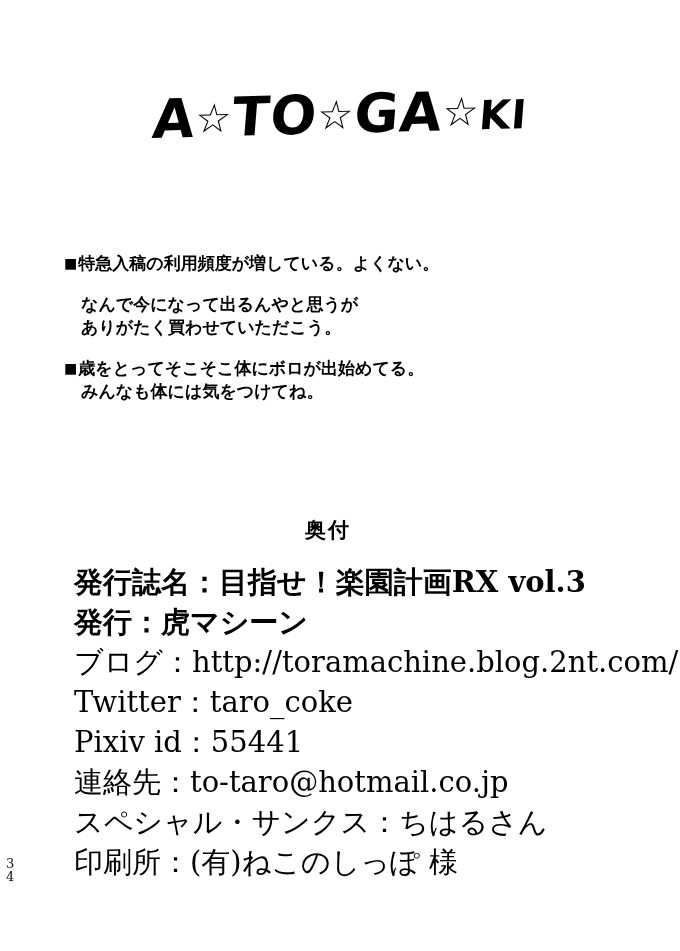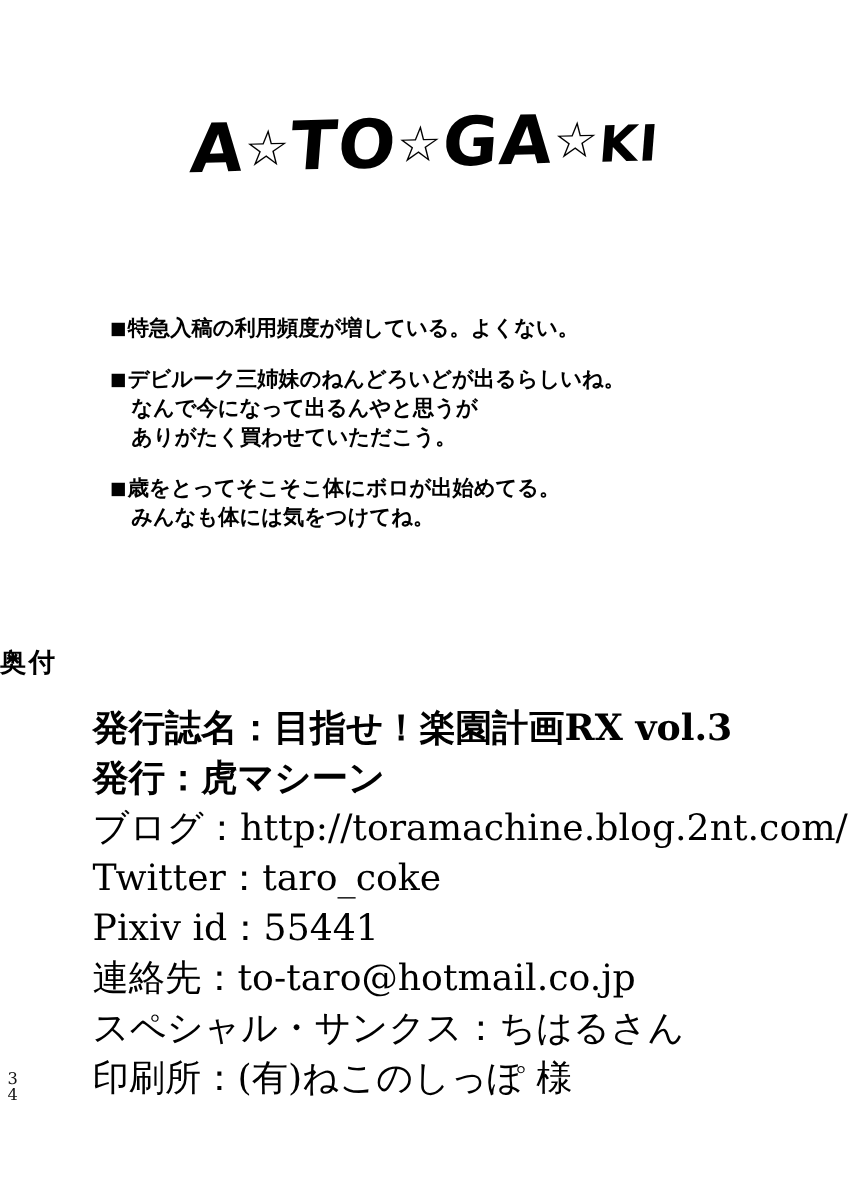--- a/index.html
+++ b/index.html
@@ -44,21 +44,20 @@
 
   
   .notes {
     position: absolute;
     top: 252px;
     left: 64px;
     width: 560px;
   }
   .note-item {
     margin-bottom: 18px;
-    margin-left: 24px;
   }
   .note-line {
     font-family: "DejaVu Serif", serif;
     font-weight: bold;
     font-size: 17px;
     line-height: 1.35;
     white-space: nowrap;
   }
   .note-line.indent {
     padding-left: 17px;
@@ -69,20 +68,21 @@
     vertical-align: 1px;
     margin-right: 1px;
   }
 
   
   .colophon-heading {
     position: absolute;
     top: 516px;
     left: 0;
     width: 656px;
+    text-align: center;
     font-family: "DejaVu Serif", serif;
     font-weight: bold;
     font-size: 21px;
     letter-spacing: 2px;
   }
 
   
   .colophon {
     position: absolute;
     top: 562px;
@@ -123,21 +123,20 @@
   </div>
 </div>
 
 <div class="notes">
 
   <div class="note-item">
     <div class="note-line"><span class="bullet">■</span><span>特急入稿の利用頻度が増している。よくない。</span></div>
   </div>
 
   <div class="note-item">
-    <div class="note-line"><span class="bullet">■</span><span>デビルーク三姉妹のねんどろいどが出るらしいね。</span></div>
     <div class="note-line indent">なんで今になって出るんやと思うが</div>
     <div class="note-line indent">ありがたく買わせていただこう。</div>
   </div>
 
   <div class="note-item">
     <div class="note-line"><span class="bullet">■</span><span>歳をとってそこそこ体にボロが出始めてる。</span></div>
     <div class="note-line indent">みんなも体には気をつけてね。</div>
   </div>
 
 </div>

